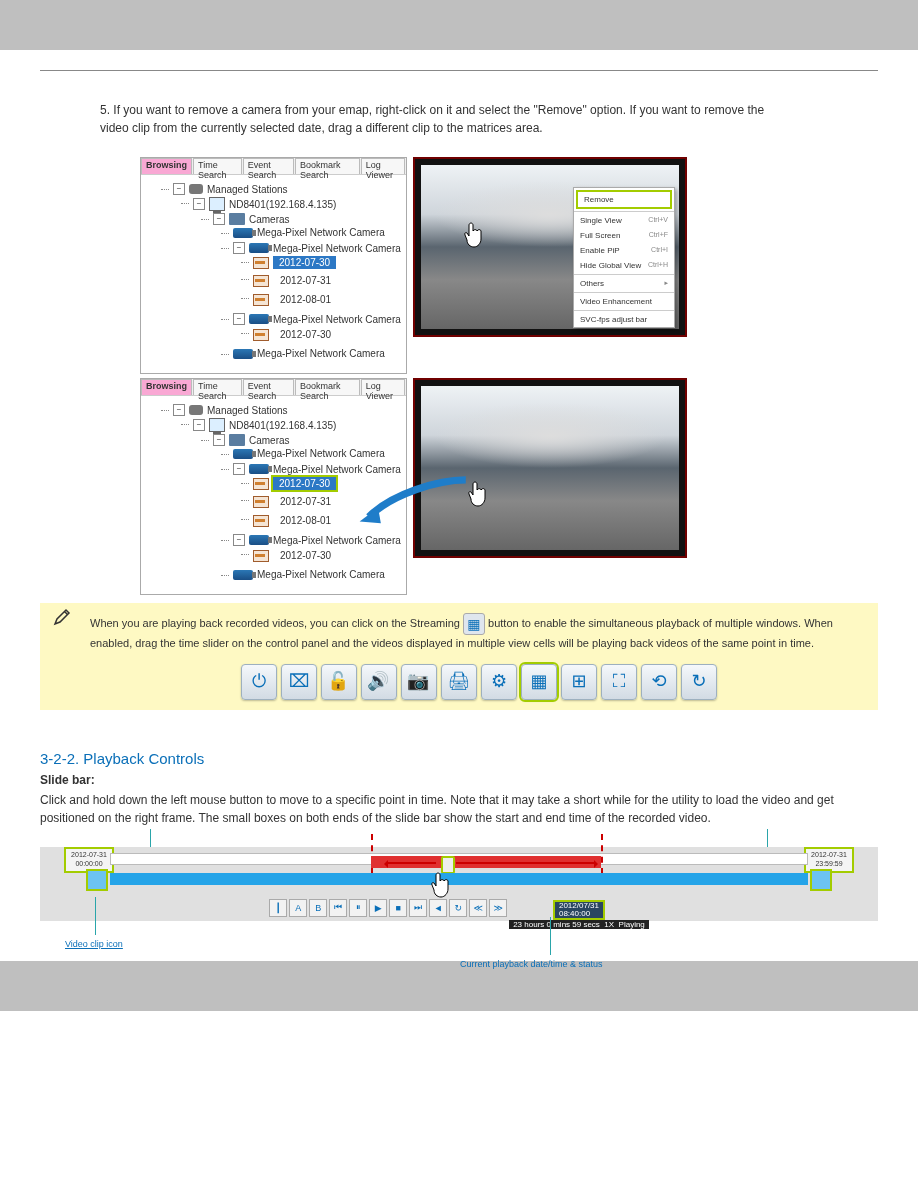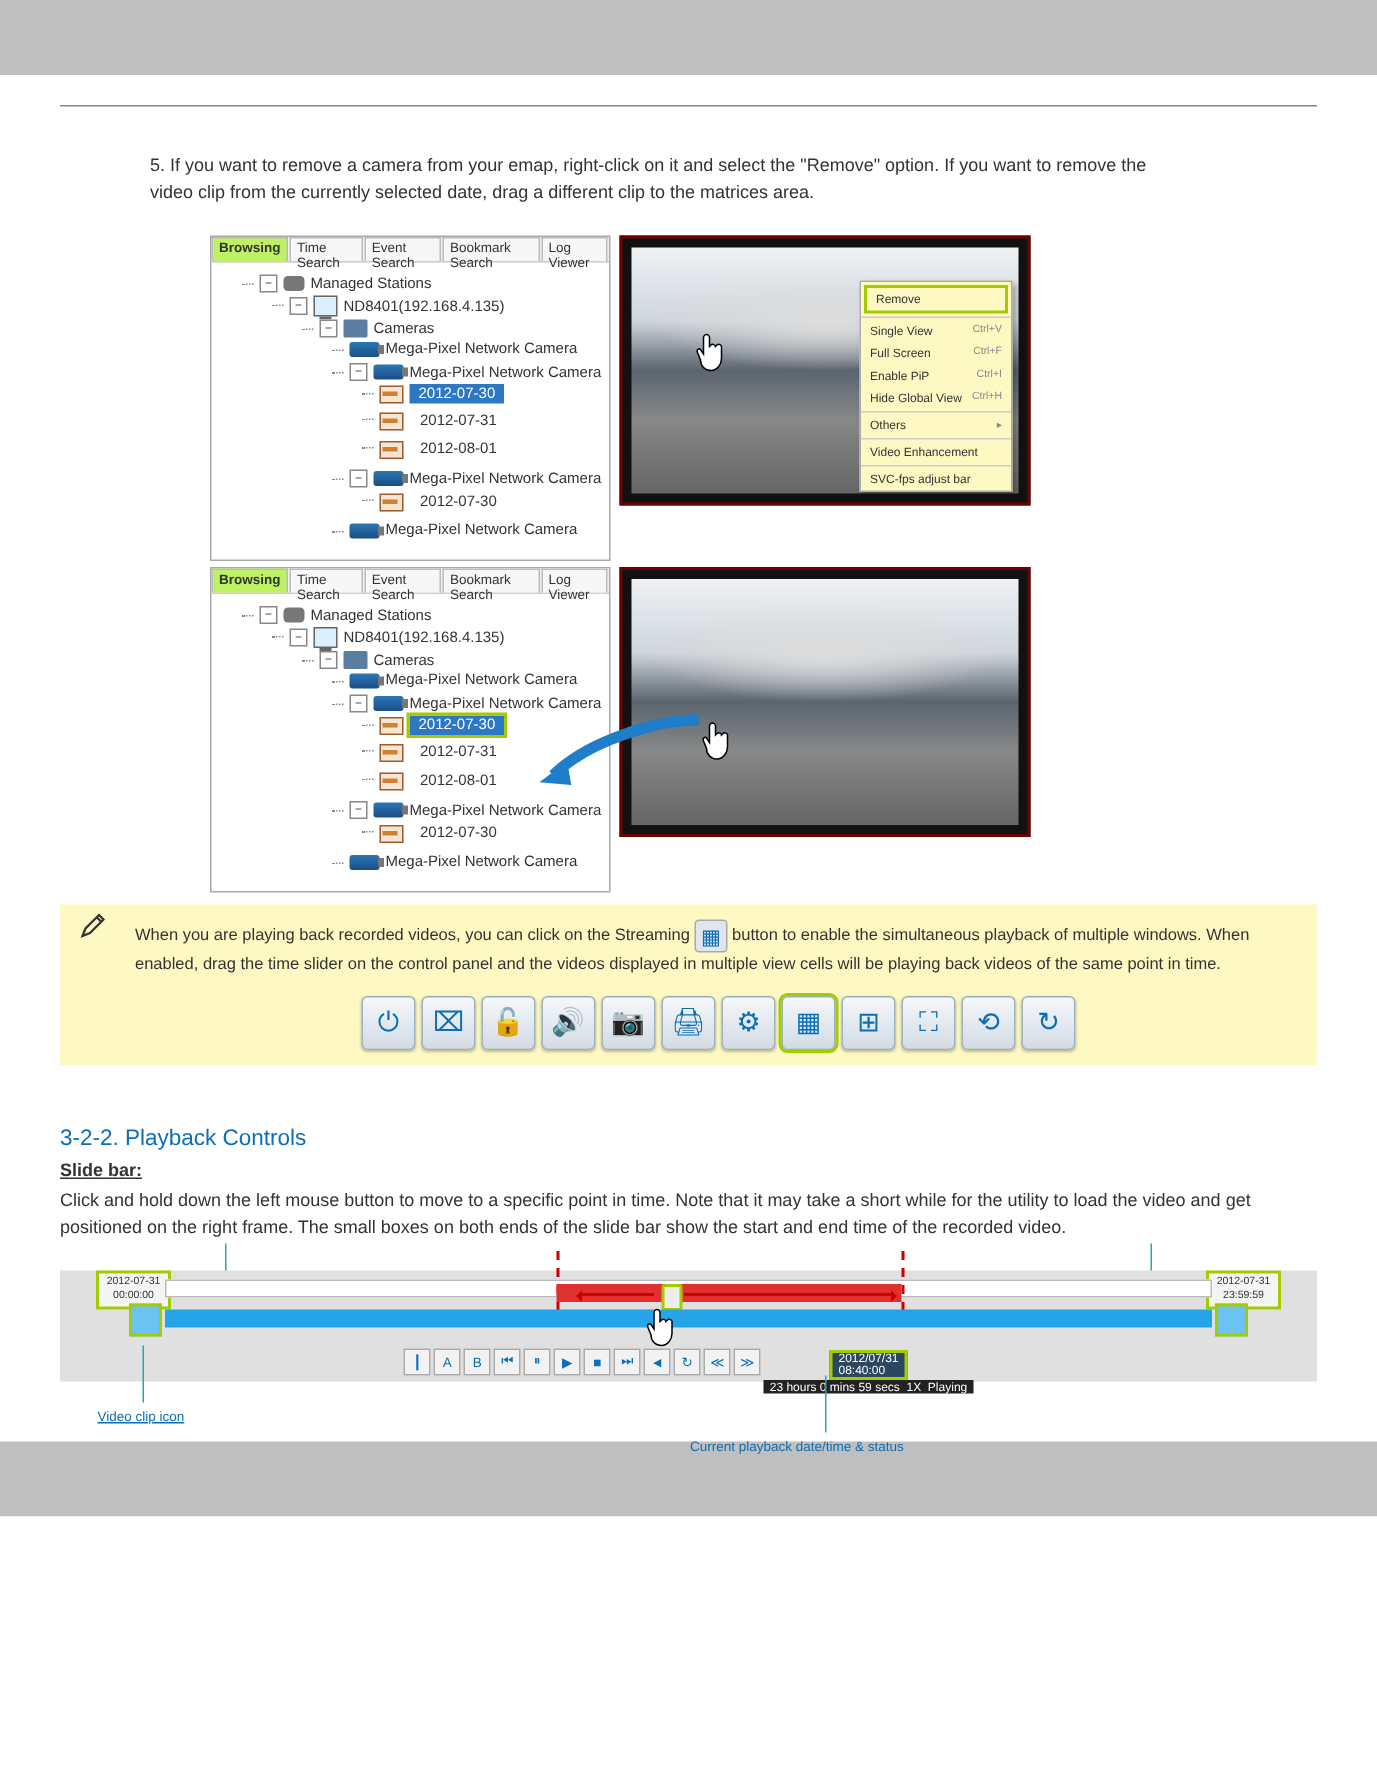--- a/index.html
+++ b/index.html
@@ -46,21 +46,21 @@
     font-size: 9px;
   }
   .tab {
     padding: 1px 4px;
     border: 1px solid #bbb;
     border-bottom: none;
     background: #f7f7f7;
     margin-right: 1px;
     cursor: pointer;
   }
-  .tab.active { background: #bef264; font-weight: bold; }
+  .tab.active { background: #f9a8d4; font-weight: bold; }
   .tree {
     padding: 6px 4px 6px 12px;
   }
   .tree ul { list-style: none; margin: 0; padding: 0 0 0 20px; }
   .tree li { padding: 2px 0; position: relative; }
   .tree li::before {
     content: "";
     position: absolute;
     left: -12px;
     top: 8px;
@@ -94,21 +94,21 @@
     inset: 6px;
     background:
       radial-gradient(ellipse 45% 20% at 50% 30%, #ddd, transparent),
       linear-gradient(#eef2f5 0%, #cfd5db 30%, #5a656f 50%, #888 70%, #666 100%);
   }
   .ctx-menu {
     position: absolute;
     right: 10px;
     top: 28px;
     width: 100px;
-    background: #fef9c3;
+    background: #ffffff;
     border: 1px solid #aaa;
     font-size: 8px;
     box-shadow: 2px 2px 4px rgba(0,0,0,0.3);
   }
   .ctx-item { padding: 3px 6px; display: flex; justify-content: space-between; color: #333; }
   .ctx-item.hl { border: 2px solid #a3cc00; margin: 2px; }
   .ctx-sep { height: 1px; background: #ccc; margin: 1px 0; }
   .ctx-item .sc { color: #888; font-size: 7px; }
   .hand-cursor {
     position: absolute;
@@ -159,21 +159,20 @@
   .section-heading {
     font-size: 15px;
     color: #0a6fb8;
     margin: 40px 40px 6px;
   }
   .section-sub {
     font-size: 12px;
     font-weight: bold;
     color: #333;
     margin: 6px 40px 4px;
-    text-decoration: underline;
   }
   .para {
     font-size: 12px;
     line-height: 1.5;
     margin: 4px 40px 10px;
   }
   
   .timeline-block {
     margin: 20px 40px 20px;
     position: relative;

